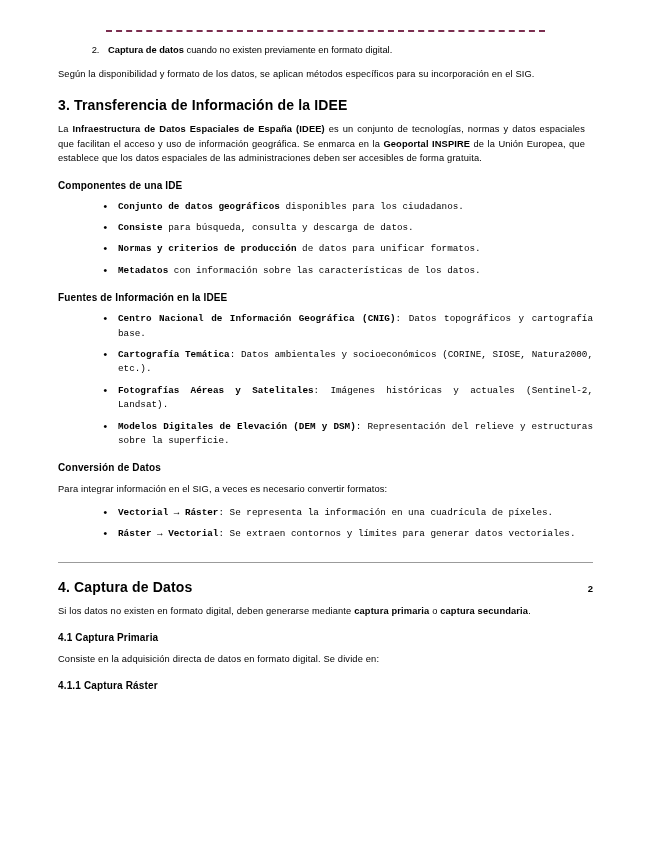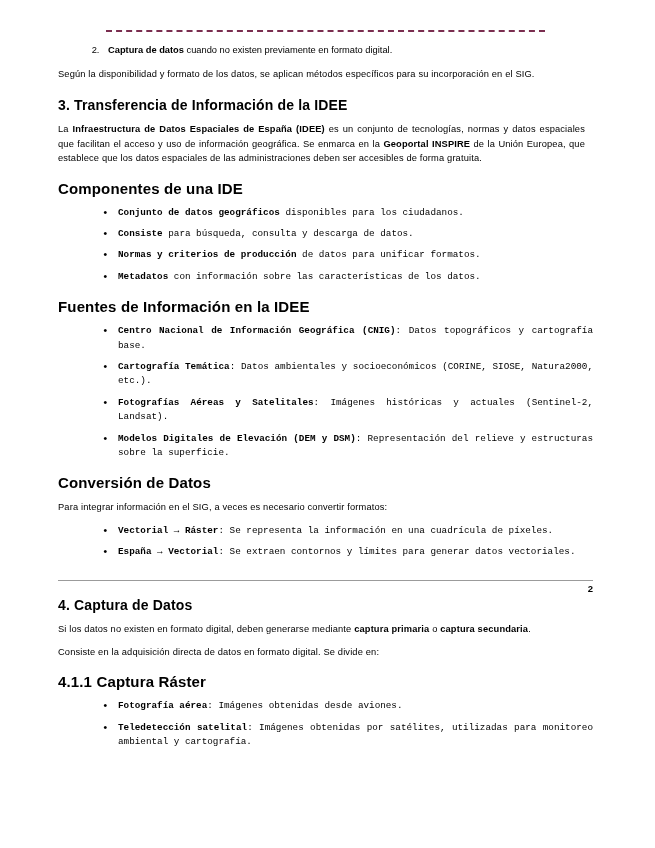--- a/index.html
+++ b/index.html
@@ -34,21 +34,21 @@
     text-align: justify;
     letter-spacing: 0.15px;
   }
   h3.heading {
     font-size: 14px;
     font-weight: bold;
     margin: 16px 0 9px 0;
     letter-spacing: 0.15px;
   }
   h4.subheading {
-    font-size: 15px;
+    font-size: 10px;
     font-weight: bold;
     margin: 14px 0 9px 0;
     letter-spacing: 0.15px;
   }
   ol.numbered {
     margin: 2px 0 8px 0;
     padding-left: 44px;
     font-size: 9.3px;
   }
   ol.numbered li {
@@ -125,34 +125,31 @@
     <li><b>Fotografías Aéreas y Satelitales</b>: Imágenes históricas y actuales (Sentinel-2, Landsat).</li>
     <li><b>Modelos Digitales de Elevación (DEM y DSM)</b>: Representación del relieve y estructuras sobre la superficie.</li>
   </ul>
 
   <h4 class="subheading">Conversión de Datos</h4>
 
   <p class="body">Para integrar información en el SIG, a veces es necesario convertir formatos:</p>
 
   <ul class="bullets">
     <li><b>Vectorial → Ráster</b>: Se representa la información en una cuadrícula de píxeles.</li>
-    <li><b>España → Vectorial</b>: Se extraen contornos y límites para generar datos vectoriales.</li>
+    <li><b>Ráster → Vectorial</b>: Se extraen contornos y límites para generar datos vectoriales.</li>
   </ul>
 
   <hr class="section-rule">
 
   <h3 class="heading">4. Captura de Datos</h3>
 
   <p class="body">Si los datos no existen en formato digital, deben generarse mediante <b>captura primaria</b> o <b>captura secundaria</b>.</p>
 
+  <h4 class="subheading">4.1 Captura Primaria</h4>
 
   <p class="body">Consiste en la adquisición directa de datos en formato digital. Se divide en:</p>
 
   <h4 class="subheading">4.1.1 Captura Ráster</h4>
 
-  <ul class="bullets">
-    <li><b>Fotografía aérea</b>: Imágenes obtenidas desde aviones.</li>
-    <li><b>Teledetección satelital</b>: Imágenes obtenidas por satélites, utilizadas para monitoreo ambiental y cartografía.</li>
-  </ul>
 
 
   <div class="page-number">2</div>
 </div>
 
 </body></html>

